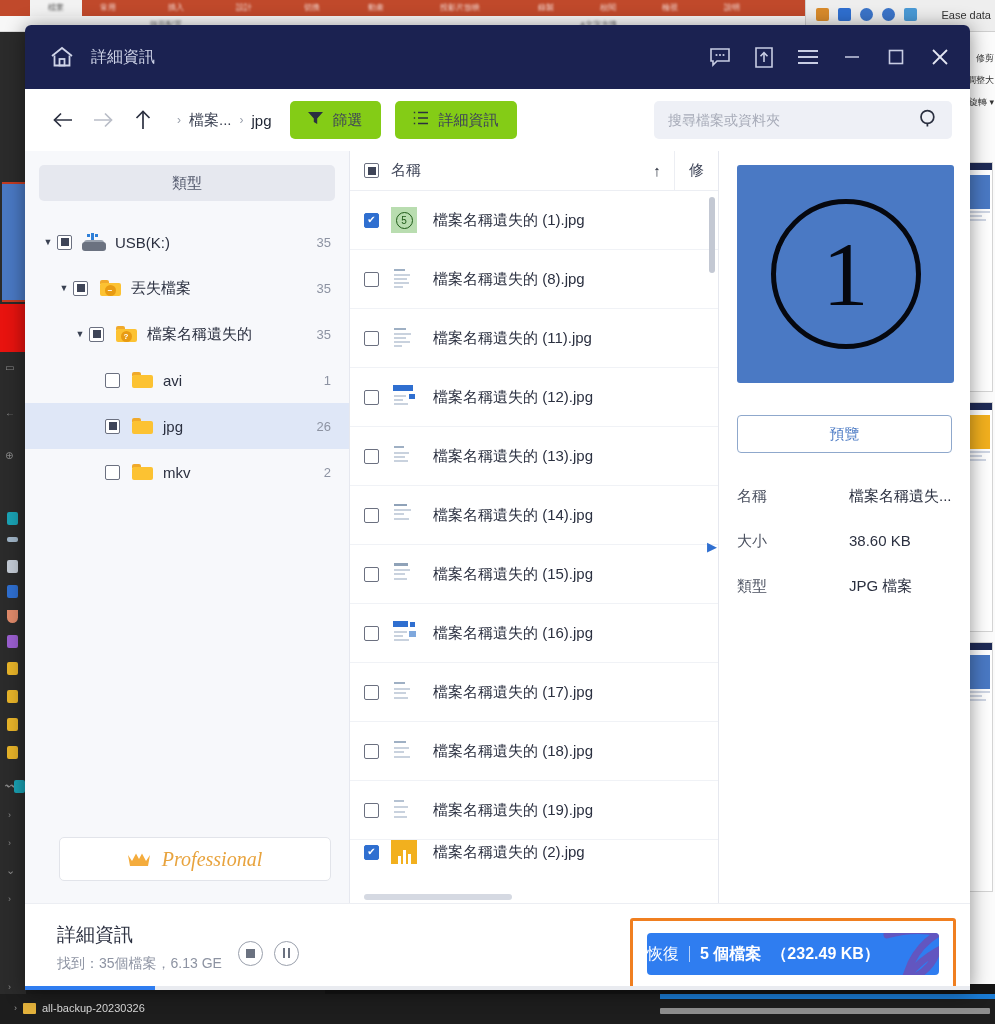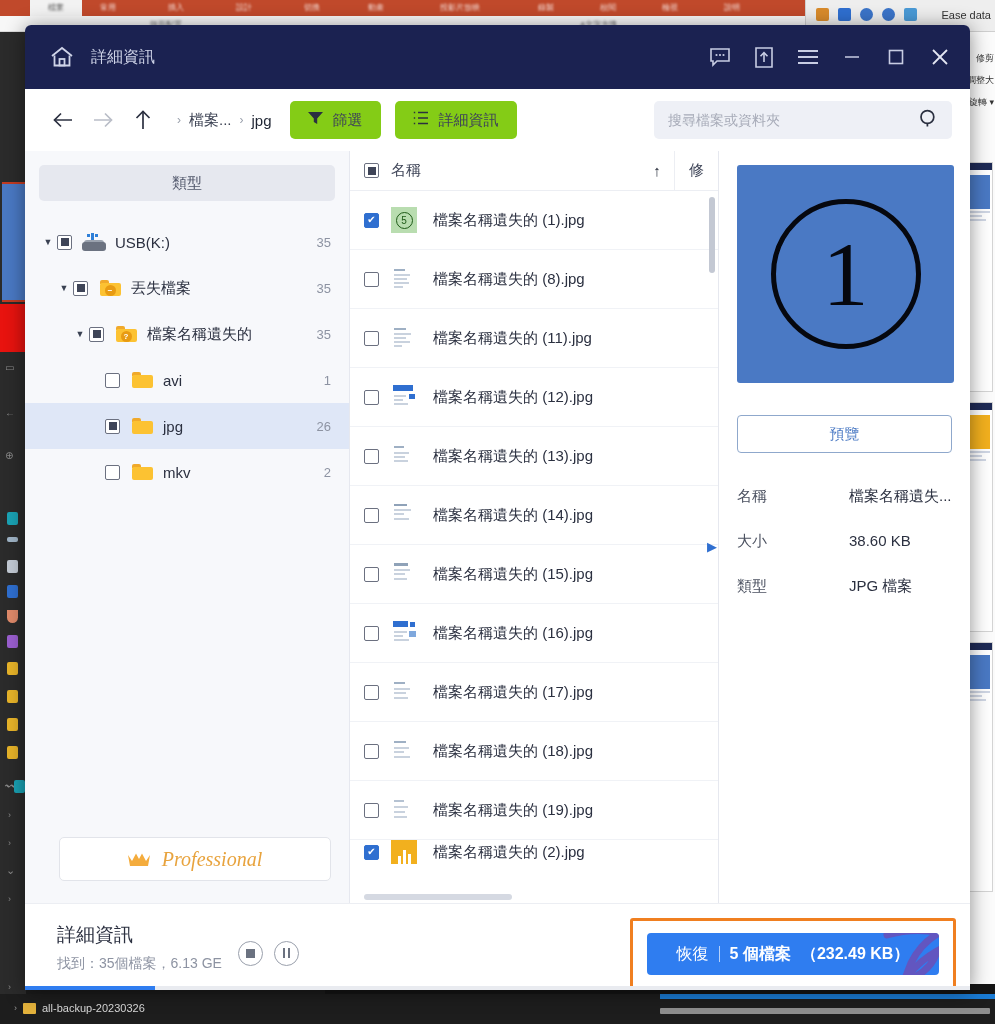--- a/index.html
+++ b/index.html
@@ -266,21 +266,21 @@
   }
   .sq { width:9px;height:9px;background:#6b7280; }
   .pz { display:flex; gap:2.5px; }
   .pz i { width:2.5px;height:10px;background:#6b7280;display:block; }
   .recover-wrap {
     position:absolute; right:14px; top:14px;
     border:3px solid #f07f20; border-radius:3px; padding:12px 14px; background:#fff;
   }
   .recover-btn {
     width:292px; height:42px; background:#2f7df0; border-radius:4px;
-    display:flex;align-items:center;justify-content:center; cursor:pointer;
+    display:flex;align-items:center;justify-content:flex-start; cursor:pointer;
     position:relative; overflow:hidden;
   }
   .rb-text { font-size:16px; color:#ffffff; display:flex; align-items:center; gap:10px; z-index:2;}
   .rb-div { width:1px; height:16px; background:rgba(255,255,255,.65); }
   .rb-strong { font-weight:bold; }
   .wm {
     position:absolute; right:-6px; top:-12px; width:64px; height:64px; z-index:1; opacity:.85;
   }
   .progress-track {
     position:absolute; left:0; bottom:0; width:100%; height:4px; background:#e9ebf0;

